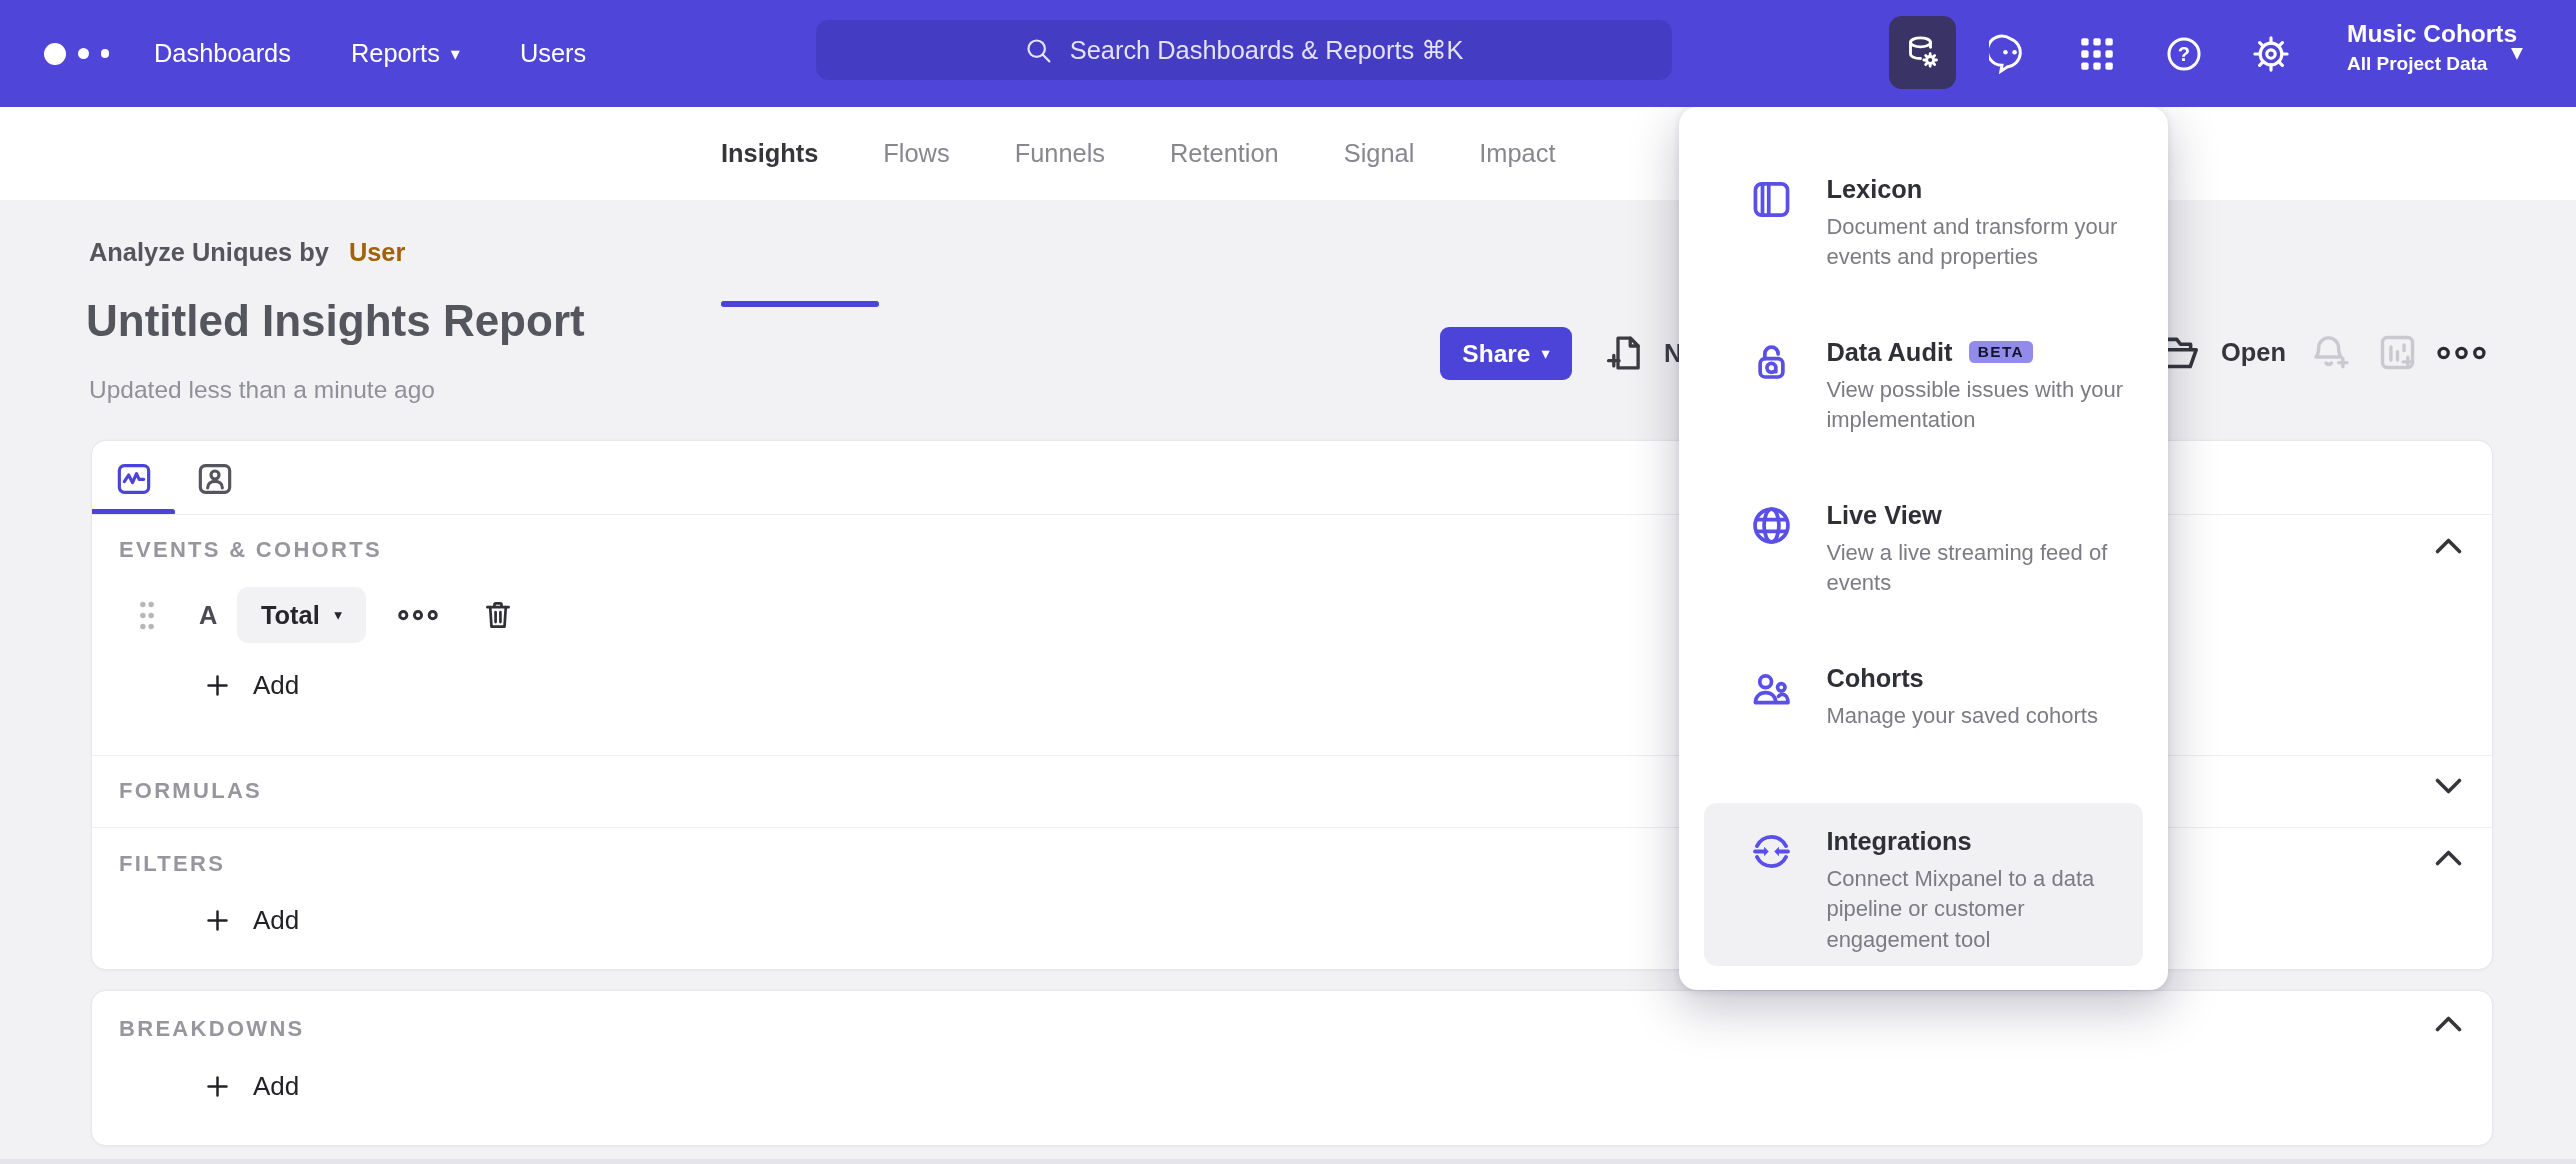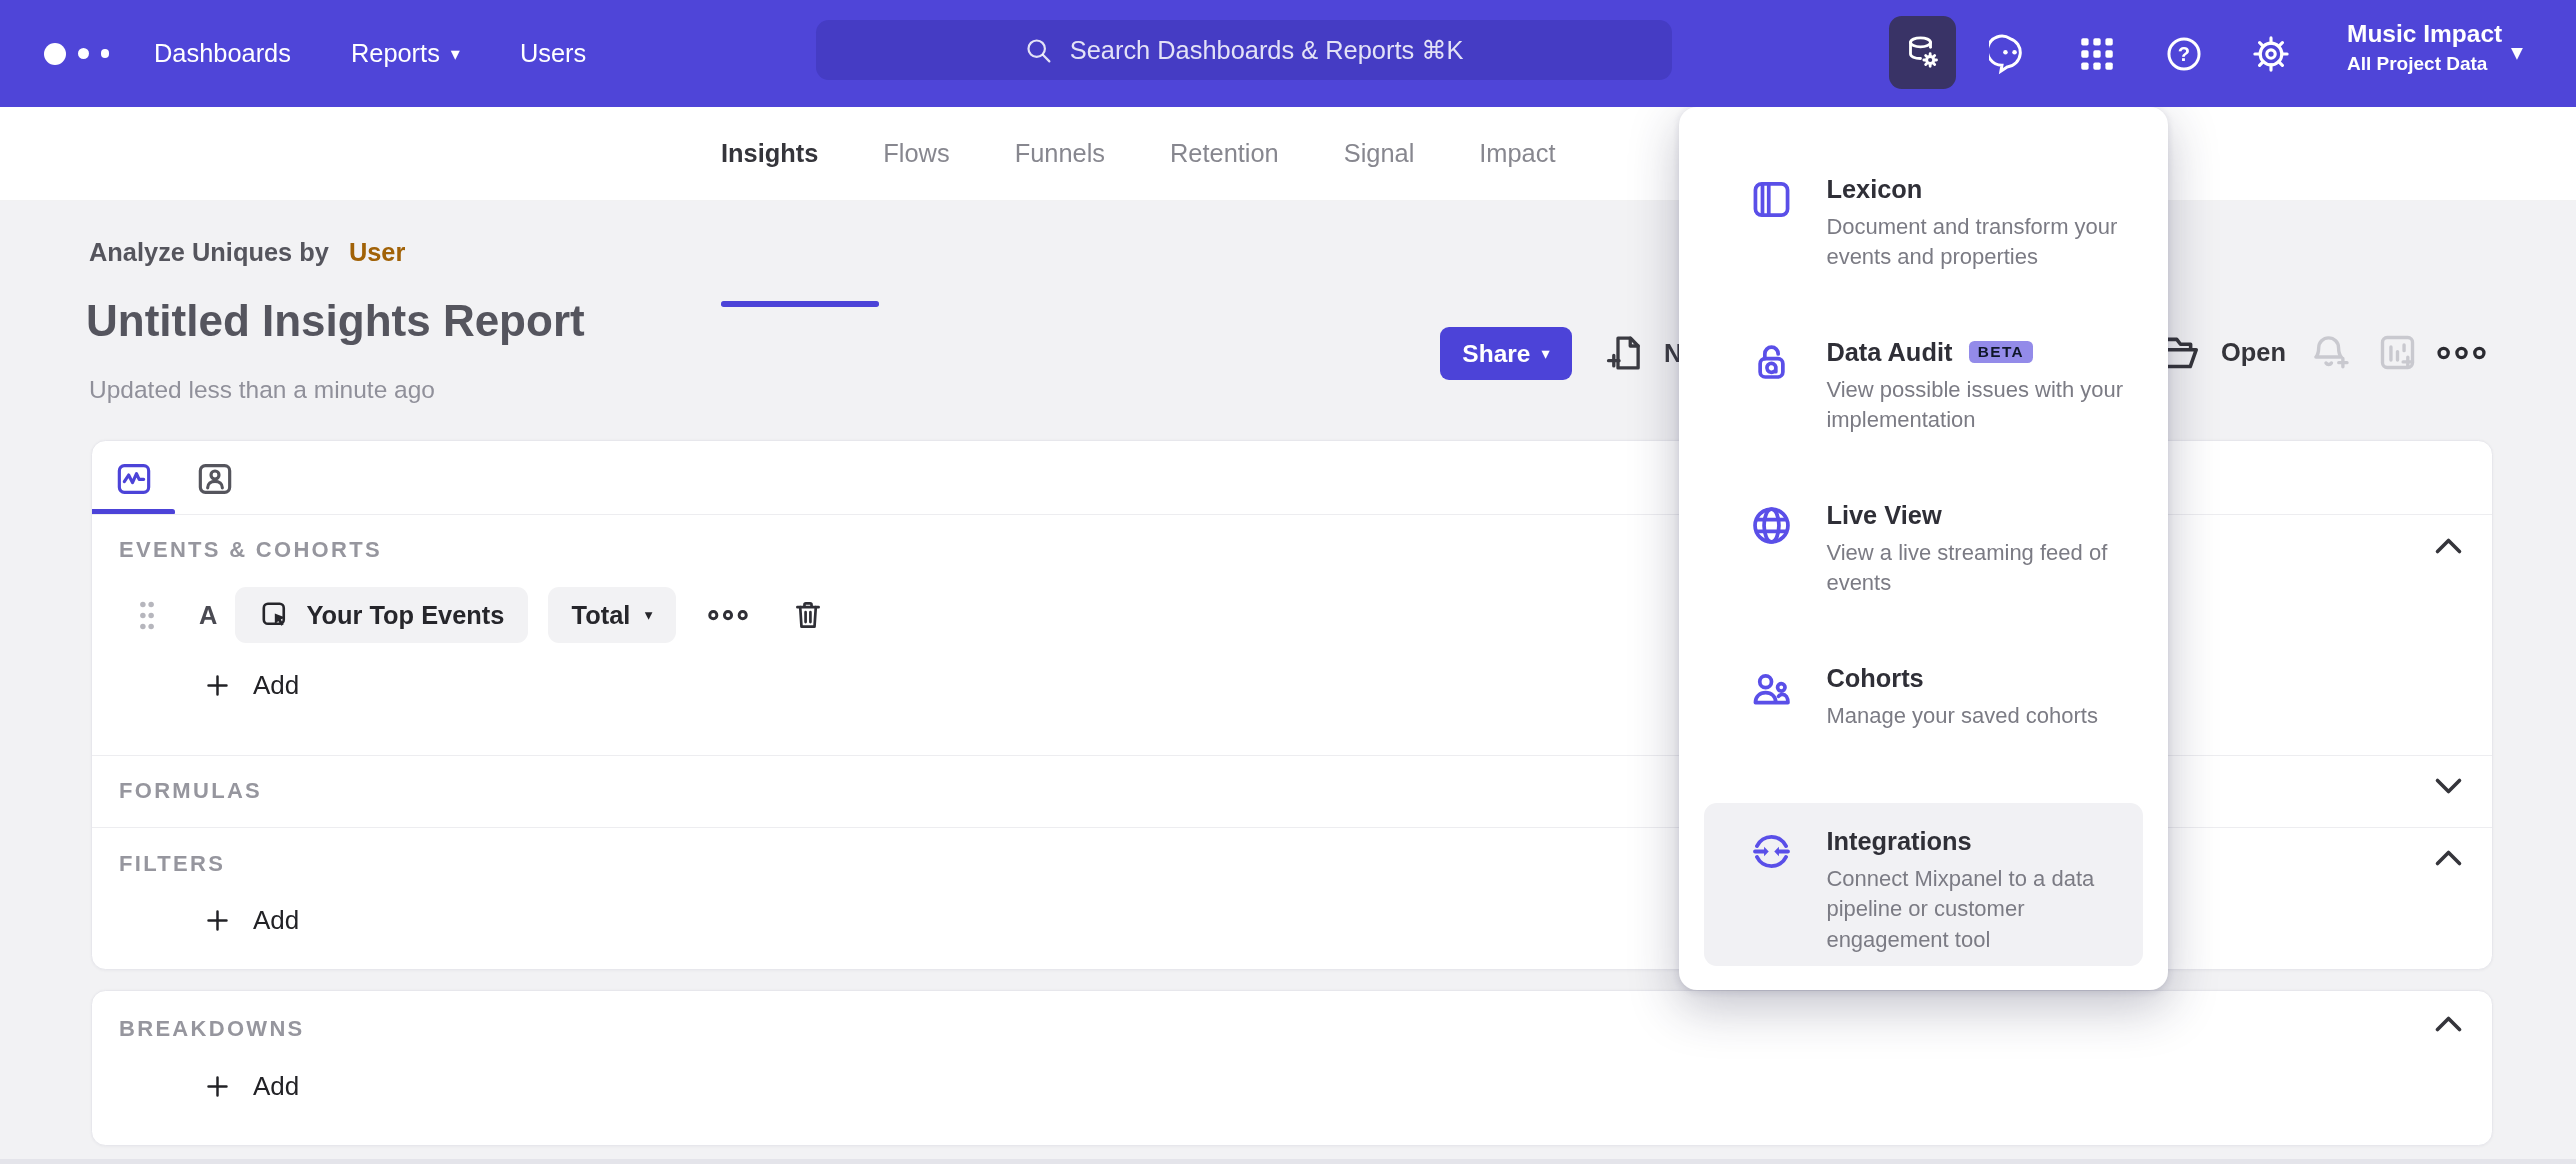--- a/index.html
+++ b/index.html
@@ -160,21 +160,21 @@
     </svg>
   </div>
   <div class="abs nav-icon" style="left:2250px">
     <svg width="42" height="42" viewBox="0 0 24 24" fill="none" stroke="currentColor" stroke-width="1.8" stroke-linecap="round">
       <circle cx="12" cy="12" r="6.2"></circle>
       <circle cx="12" cy="12" r="2.4"></circle>
       <path d="M12 2.8v3M12 18.2v3M21.2 12h-3M5.8 12h-3M18.5 5.5l-2.1 2.1M7.6 16.4l-2.1 2.1M18.5 18.5l-2.1-2.1M7.6 7.6L5.5 5.5"></path>
     </svg>
   </div>
   <div class="abs project">
-    <div class="pname">Music Impact</div>
+    <div class="pname">Music Cohorts</div>
     <div class="pscope">All Project Data</div>
   </div>
   <div class="abs project-caret">▾</div>
 </div>
 
 <div class="abs tabstrip">
   <div class="abs tabs">
     <span class="tab active">Insights</span>
     <span class="tab">Flows</span>
     <span class="tab">Funnels</span>
@@ -265,27 +265,20 @@
       <svg width="20" height="33" viewBox="0 0 14 24" fill="currentColor">
         <circle cx="4" cy="4" r="2"></circle>
           <circle cx="10" cy="4" r="2"></circle>
         <circle cx="4" cy="12" r="2"></circle>
           <circle cx="10" cy="12" r="2"></circle>
         <circle cx="4" cy="20" r="2"></circle>
           <circle cx="10" cy="20" r="2"></circle>
       </svg>
     </span>
     <span class="series-letter">A</span>
-    <span class="pill pill-event">
-      <svg width="33" height="33" viewBox="0 0 24 24" fill="none" stroke="currentColor" stroke-width="1.9" stroke-linejoin="round">
-        <rect x="3.5" y="3.5" width="14.5" height="14.5" rx="3"></rect>
-        <path d="M11.5 10.5l7.5 3-3.2 1.4 2.2 3.4-1.8 1.1-2.2-3.4-2.5 2.5z" fill="currentColor" stroke="none"></path>
-      </svg>
-      <span>Your Top Events</span>
-    </span>
     <span class="pill pill-metric">
       <span>Total</span>
       <span class="caret">▾</span>
     </span>
     <span class="row-dots">
       <svg width="42" height="16.3" viewBox="0 0 40 14" fill="none" stroke="currentColor" stroke-width="2.8">
         <circle cx="6" cy="7" r="3.4"></circle>
           <circle cx="20" cy="7" r="3.4"></circle>
           <circle cx="34" cy="7" r="3.4"></circle>
       </svg>

